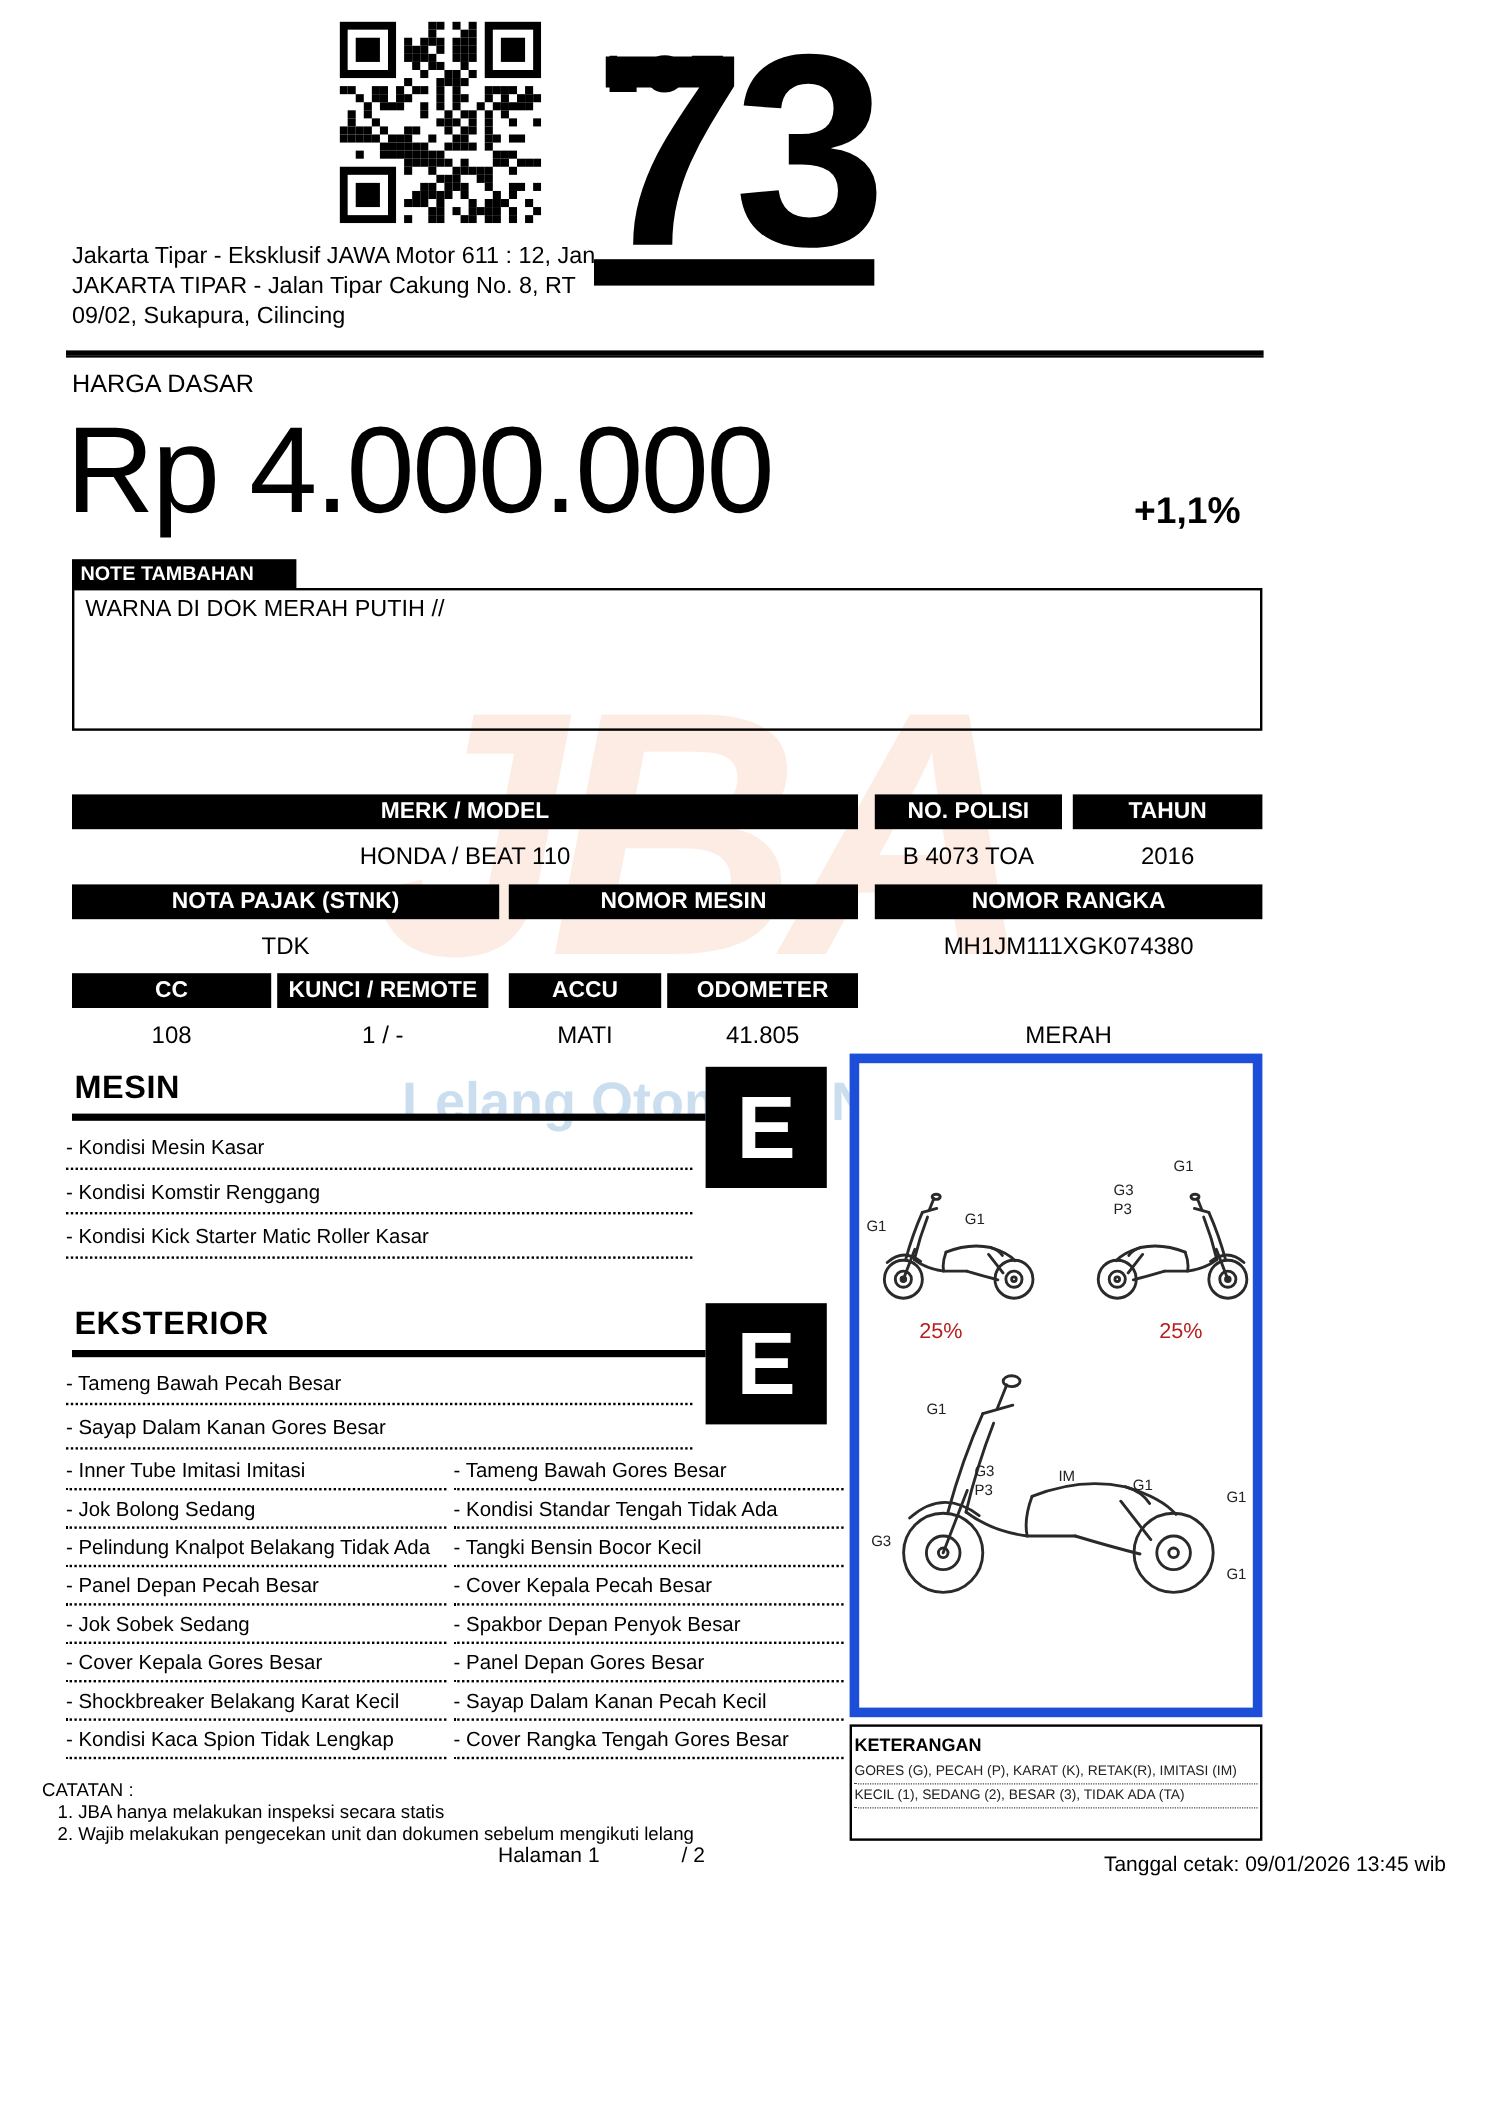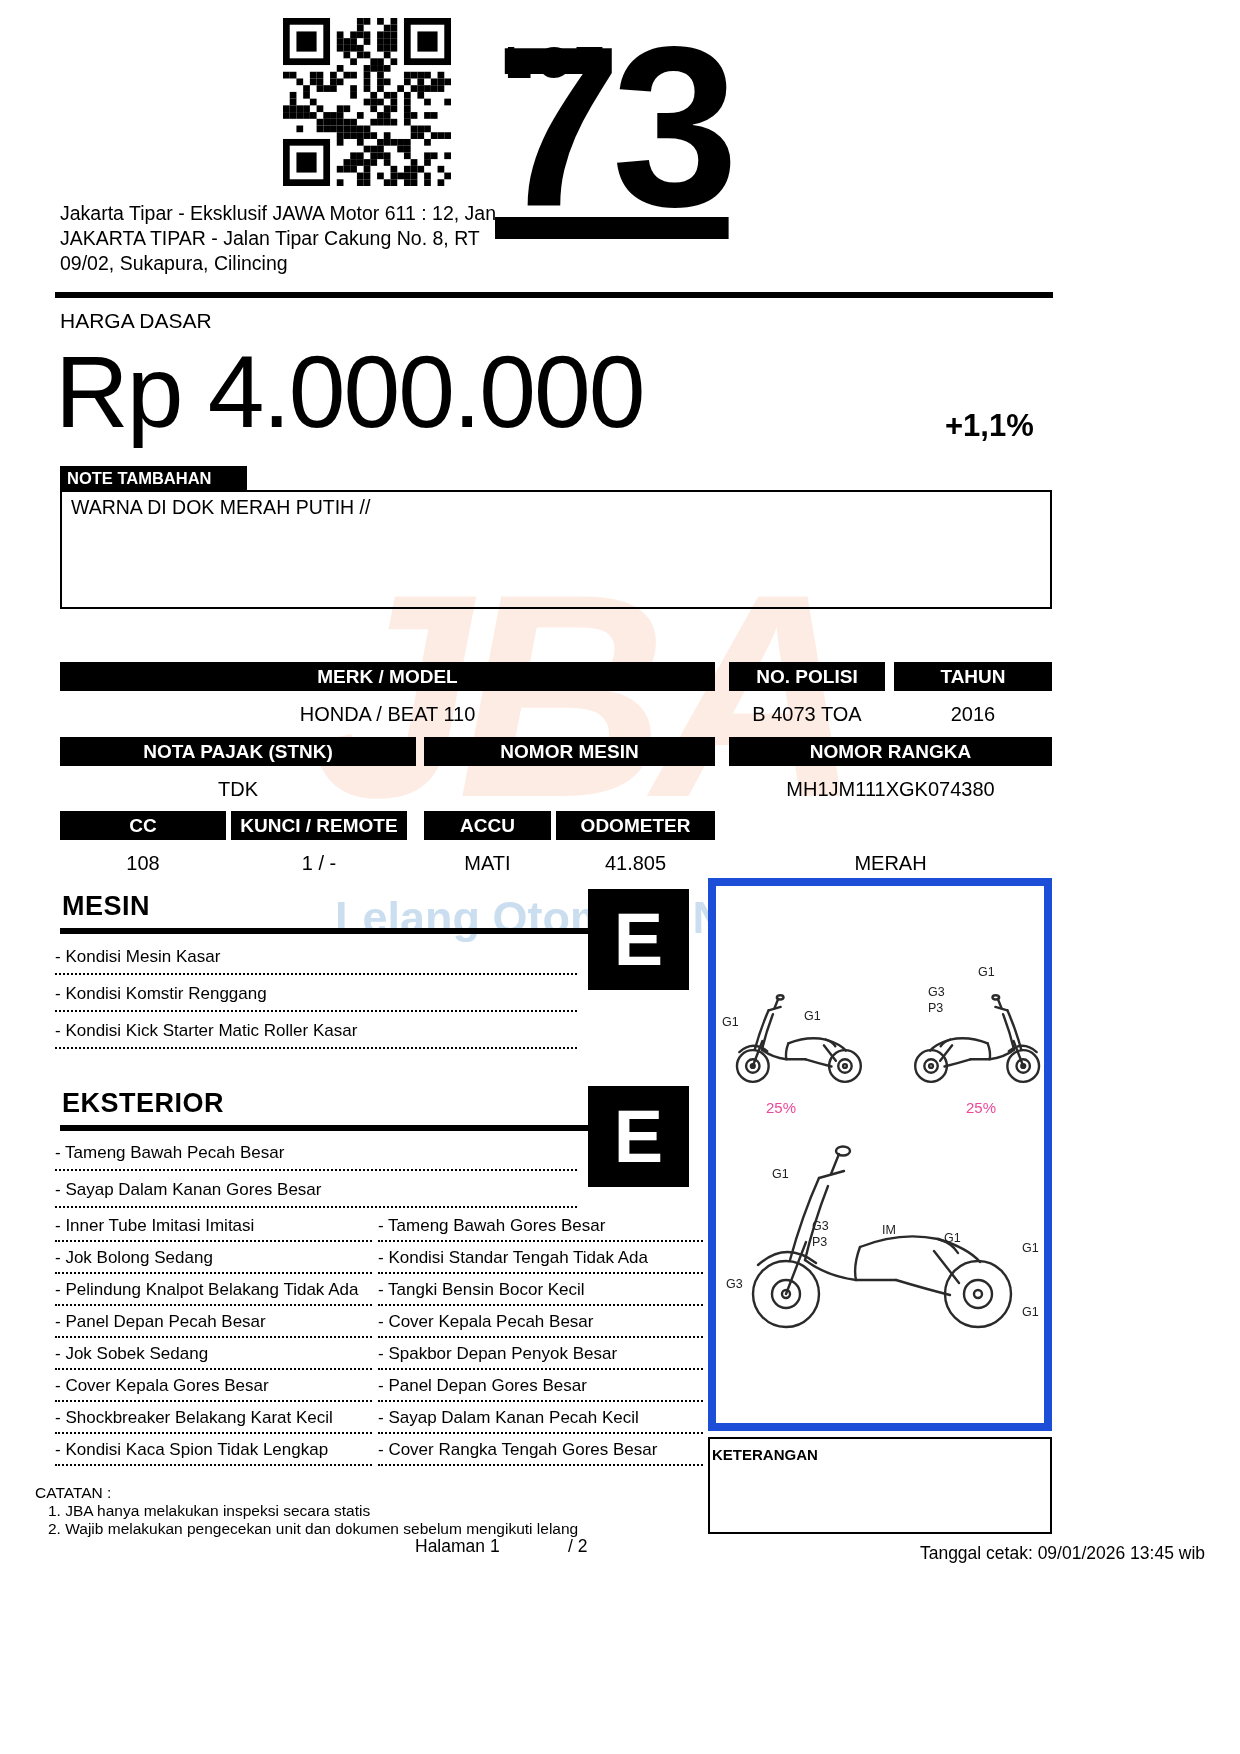--- a/index.html
+++ b/index.html
@@ -46,21 +46,21 @@
     font-weight:bold; font-size:74px; display:flex; align-items:center; justify-content:center; }
   .cond-list { position:absolute; }
   .cond-item { font-size:17px; line-height:20px; padding:6px 0 4px; border-bottom:2px dotted #000;
     white-space:nowrap; }
   .tall .cond-item { padding:9px 0 6px; }
 
   
   .diagram-box { position:absolute; left:708px; top:878px; width:344px; height:553px;
     border:8px solid #1d4ed8; background:#fff; }
   .dlabel { position:absolute; font-size:12.5px; color:#222; line-height:1; }
-  .pct { position:absolute; font-size:15px; color:#ec4899; }
+  .pct { position:absolute; font-size:18px; color:#b91c1c; }
   .ket-box { position:absolute; left:708px; top:1437px; width:344px; height:97px;
     border:2px solid #000; background:#fff; padding:7px 2px; }
   .ket-title { font-size:15px; font-weight:bold; margin-bottom:4px; }
   .ket-line { font-size:11.5px; line-height:13px; padding:3px 0 3px; border-bottom:1px dotted #444;
     white-space:nowrap; color:#222; }
 
   
   .catatan-title { position:absolute; left:35px; top:1484px; font-size:15.5px; }
   .catatan-list { position:absolute; left:48px; top:1502px; font-size:15.5px; line-height:18px; }
   .footer-page { position:absolute; left:415px; top:1536px; font-size:17.5px; }
@@ -425,20 +425,24 @@
     <div class="dlabel" style="left:96px;top:350px">P3</div>
     <div class="dlabel" style="left:166px;top:338px">IM</div>
     <div class="dlabel" style="left:228px;top:346px">G1</div>
     <div class="dlabel" style="left:306px;top:356px">G1</div>
     <div class="dlabel" style="left:10px;top:392px">G3</div>
     <div class="dlabel" style="left:306px;top:420px">G1</div>
   </div>
 
   <div class="ket-box">
     <div class="ket-title">KETERANGAN</div>
+    <div>
+        <div class="ket-line">GORES (G), PECAH (P), KARAT (K), RETAK(R), IMITASI (IM)</div>
+        <div class="ket-line">KECIL (1), SEDANG (2), BESAR (3), TIDAK ADA (TA)</div>
+      </div>
   </div>
 
   <div class="catatan-title">CATATAN :</div>
   <div class="catatan-list">
       <div>1. JBA hanya melakukan inspeksi secara statis</div>
       <div>2. Wajib melakukan pengecekan unit dan dokumen sebelum mengikuti lelang</div>
     </div>
 
   <div class="footer-page">Halaman 1</div>
   <div class="footer-page-total">/ 2</div>

